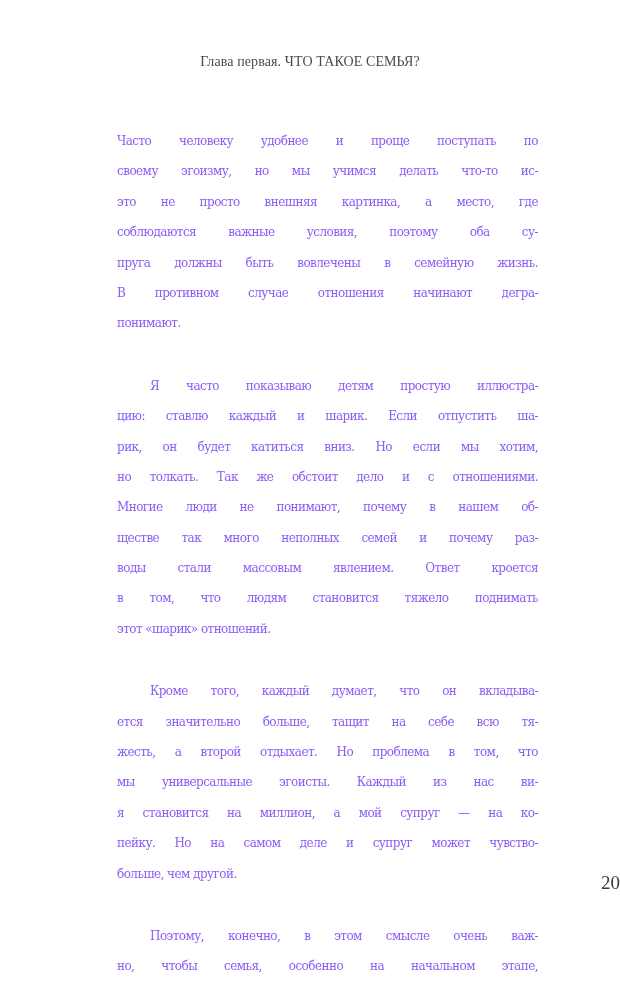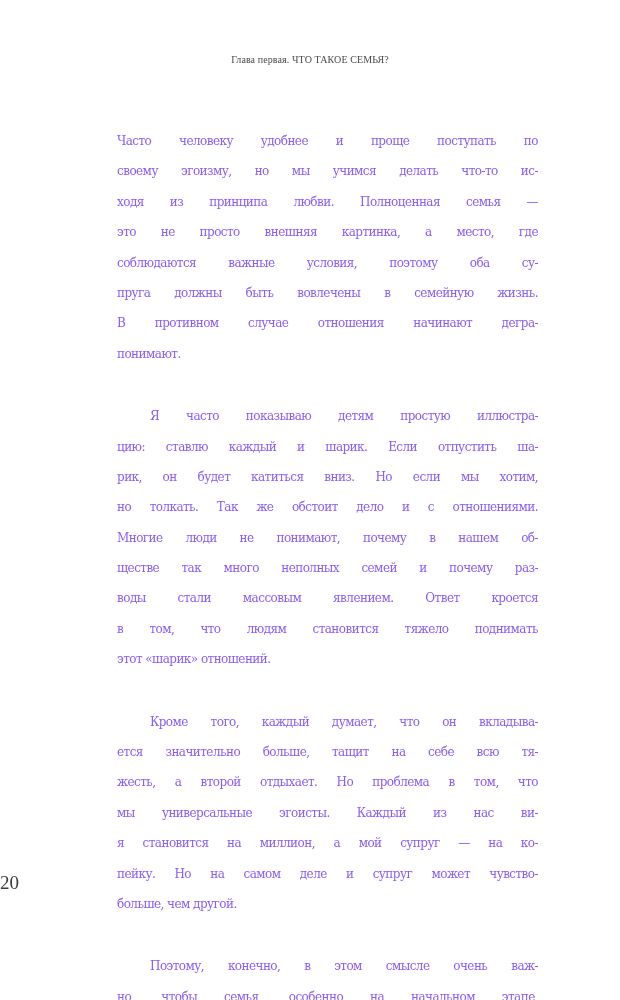--- a/index.html
+++ b/index.html
@@ -15,21 +15,21 @@
       font-family: "DejaVu Serif", "Liberation Serif", serif;
       color: #3a3a3a;
     }
     .running-head {
       position: absolute;
       top: 54px;
       left: 0;
       width: 620px;
       text-align: center;
       font-family: "Liberation Serif", serif;
-      font-size: 10px;
+      font-size: 14px;
       color: #4a4a4a;
       letter-spacing: 0.1px;
     }
     .body-text {
       position: absolute;
       top: 126px;
       left: 117px;
       width: 421px;
     }
     .line {
@@ -48,35 +48,34 @@
     }
     .line.indent {
       padding-left: 33px;
       margin-top: 32px;
     }
     .page-number {
       position: absolute;
       top: 872px;
       left: 0;
       width: 620px;
-      text-align: left;
+      text-align: right;
       font-family: "Liberation Serif", serif;
       font-size: 19px;
       color: #3b3b3b;
     }
   </style>
 </head>
 <body>
 
 <div class="running-head">Глава первая. ЧТО ТАКОЕ СЕМЬЯ?</div>
 
 <div class="body-text">
   <div class="line">Часто человеку удобнее и проще поступать по</div>
   <div class="line">своему эгоизму, но мы учимся делать что-то ис-</div>
-  <div class="line">ходя из принципа любви. Полноценная семья —</div>
   <div class="line">это не просто внешняя картинка, а место, где</div>
   <div class="line">соблюдаются важные условия, поэтому оба су-</div>
   <div class="line">пруга должны быть вовлечены в семейную жизнь.</div>
   <div class="line">В противном случае отношения начинают дегра-</div>
   <div class="line last">понимают.</div>
   <div class="line indent">Я часто показываю детям простую иллюстра-</div>
   <div class="line">цию: ставлю каждый и шарик. Если отпустить ша-</div>
   <div class="line">рик, он будет катиться вниз. Но если мы хотим,</div>
   <div class="line">но толкать. Так же обстоит дело и с отношениями.</div>
   <div class="line">Многие люди не понимают, почему в нашем об-</div>

